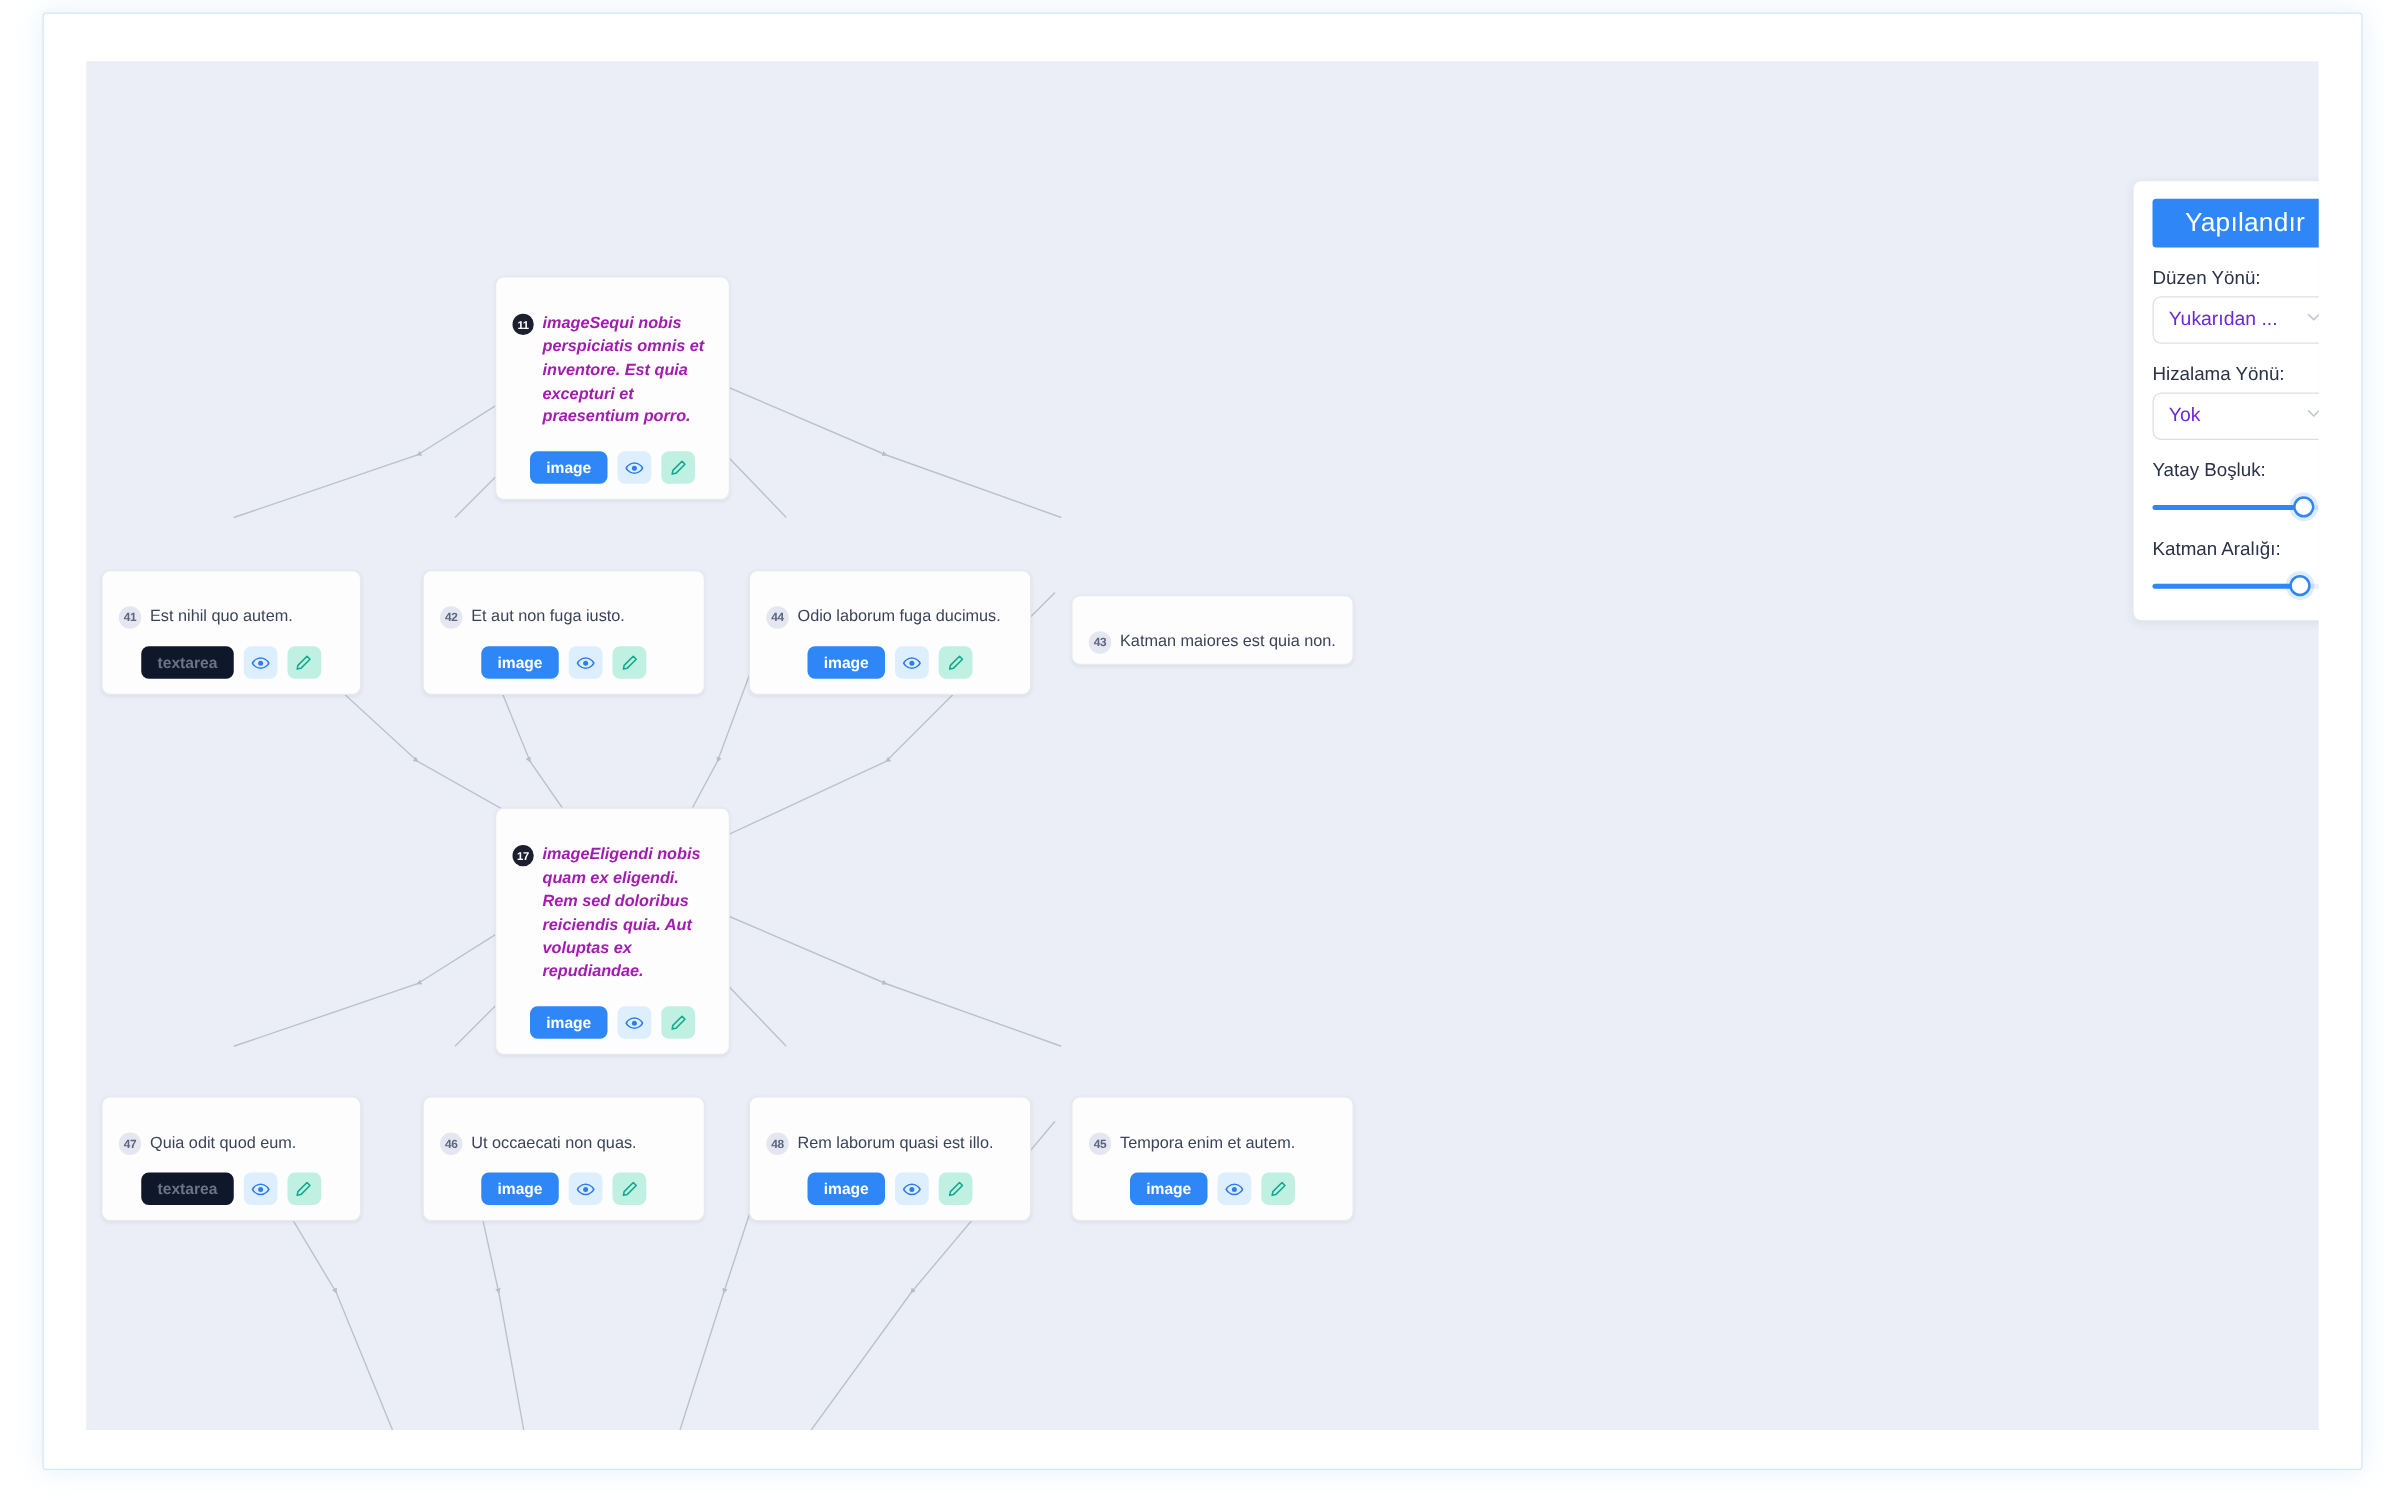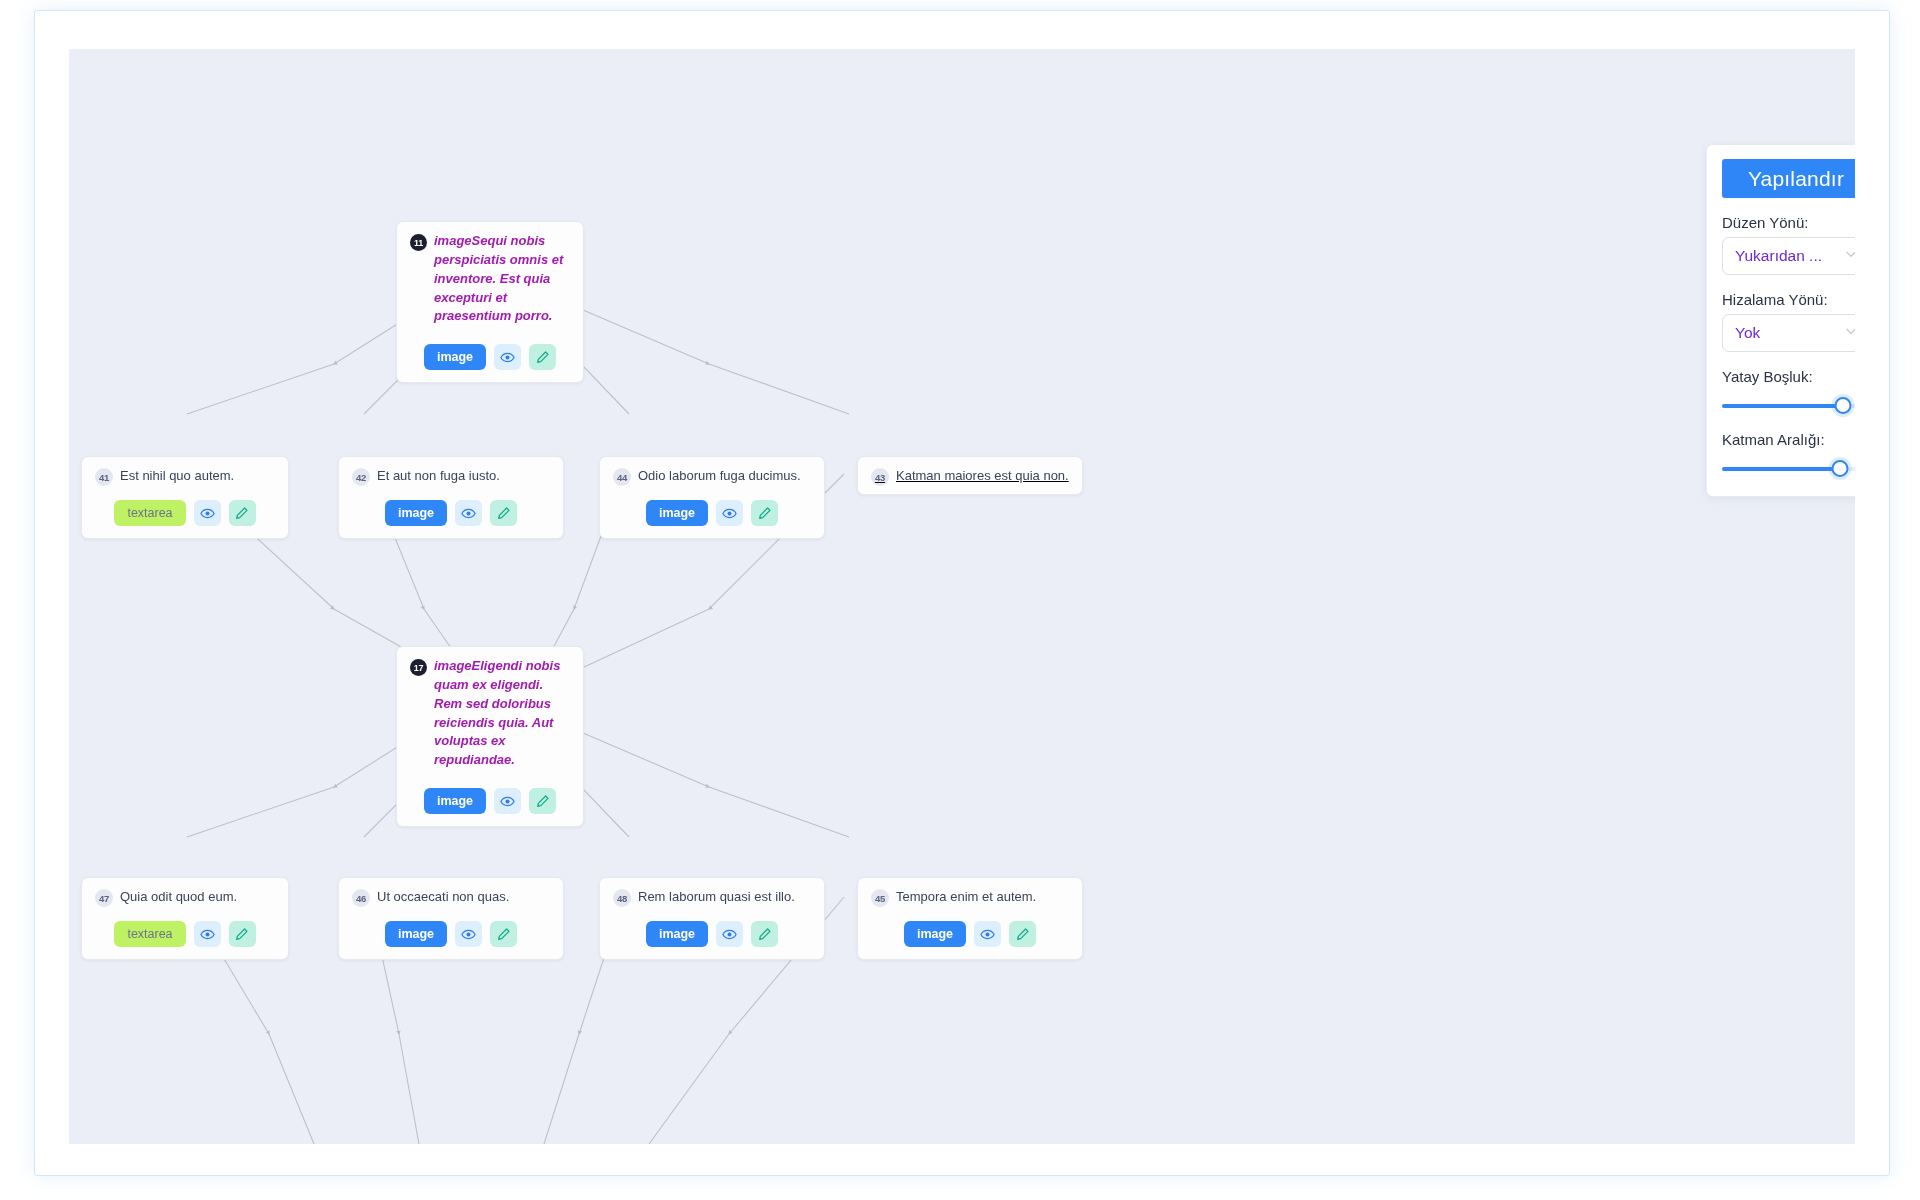--- a/index.html
+++ b/index.html
@@ -34,21 +34,21 @@
 
   
   .node {
     position: absolute;
     background: #fdfdfe;
     border: 1px solid #e6e9f0;
     border-radius: 7px;
     box-shadow: 0 1px 3px rgba(40,60,110,0.07);
   }
   .node-body {
-    padding: 10px 13px 8px 13px;
+    padding: 27px 13px 8px 13px;
   }
   .node-label-row {
     display: flex;
     align-items: flex-start;
     gap: 7px;
   }
   .badge {
     flex: none;
     display: inline-flex;
     align-items: center;
@@ -96,21 +96,21 @@
     justify-content: center;
     height: 26px;
     padding: 0 13px;
     border-radius: 6px;
     font-size: 12.5px;
     font-weight: 700;
     color: #ffffff;
   }
   .tag.image    { background: #2f86f6; }
   .tag.input    { background: #1ec2a4; }
-  .tag.textarea { background: #bef264; color: #6b7389; font-weight: 400; }
+  .tag.textarea { background: #0f172a; color: #6b7389; font-weight: 700; }
 
   .icon-btn {
     width: 27px; height: 26px;
     border-radius: 6px;
     display: inline-flex;
     align-items: center;
     justify-content: center;
   }
   .icon-btn.eye    { background: #ddeefd; }
   .icon-btn.pencil { background: #bff0e1; }
@@ -318,21 +318,21 @@
           </svg>
         </span>
         <span class="icon-btn pencil">
           <svg width="14" height="14" viewBox="0 0 24 24" fill="none" stroke="#14a98c" stroke-width="2.2" stroke-linecap="round" stroke-linejoin="round">
             <path d="M16.5 3.5l4 4L8 20l-5 1 1-5z"></path>
           </svg>
         </span>
       </div>
     </div>
 
-    <div class="node" style="left:788px; top:407px; width:226px;text-decoration:underline;">
+    <div class="node" style="left:788px; top:427px; width:226px;">
       <div class="node-body">
         <div class="node-label-row">
           <span class="badge small">43</span>
           <span class="node-text">Katman maiores est quia non.</span>
         </div>
       </div>
     </div>
 
     <div class="node is-big" style="left:327px; top:597px; width:188px;">
       <div class="node-body">

